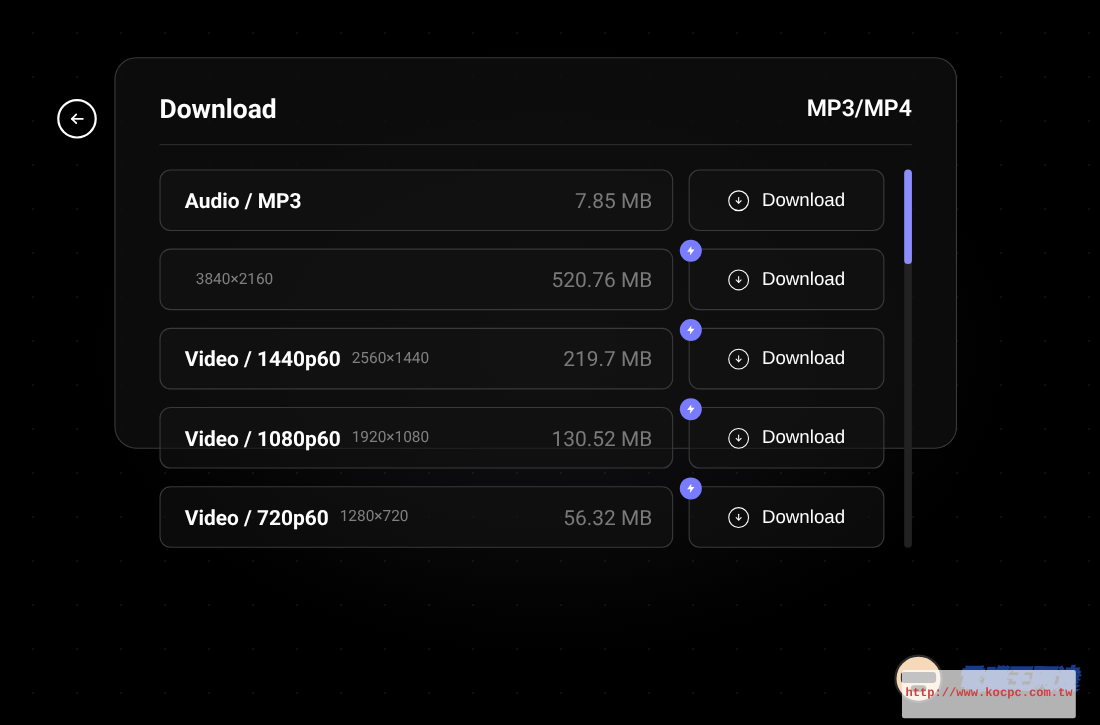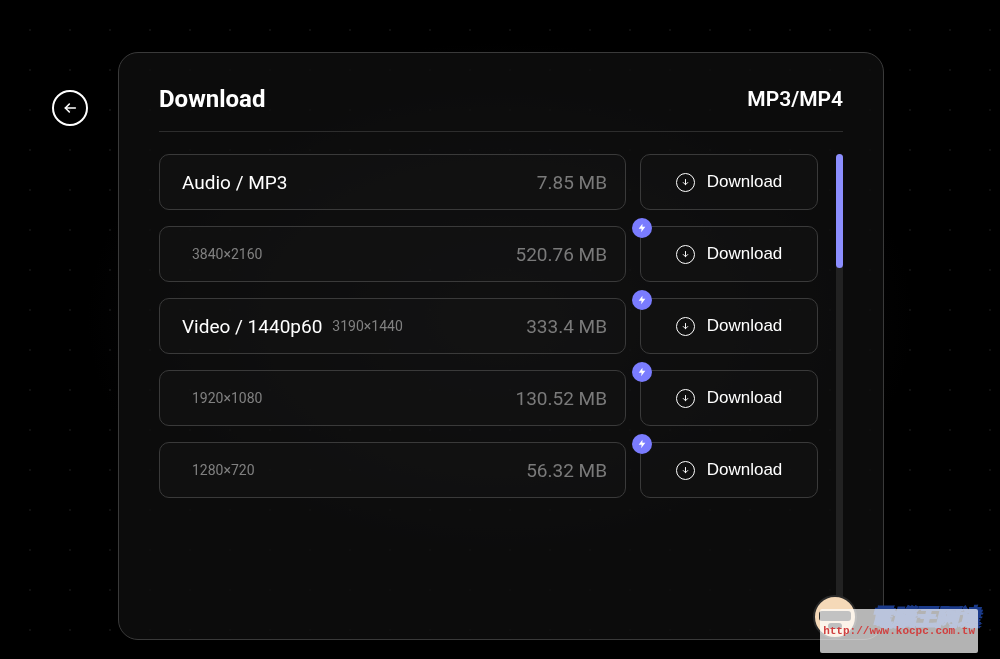--- a/index.html
+++ b/index.html
@@ -29,23 +29,23 @@
     background: transparent;
     color: #fff;
     display: flex;
     align-items: center;
     justify-content: center;
     cursor: pointer;
   }
   .panel {
     position: absolute;
     top: 52px;
-    left: 118px;
+    left: 104px;
     width: 766px;
-    height: 588px;
+    height: 356px;
     border: 1px solid #3a3a3a;
     border-radius: 20px;
     background: rgba(15,15,15,0.78);
     padding: 32px 40px 28px 40px;
     display: flex;
     flex-direction: column;
   }
   .panel-header {
     display: flex;
     justify-content: space-between;
@@ -83,21 +83,21 @@
     border-radius: 10px;
     background: rgba(20,20,20,0.55);
     height: 56px;
     display: flex;
     align-items: center;
     padding: 0 18px 0 22px;
     color: #fff;
   }
   .info-box .label {
     font-size: 19px;
-    font-weight: 400;
+    font-weight: 700;
     white-space: nowrap;
   }
   .info-box .res {
     font-size: 14px;
     color: #808080;
     margin-left: 10px;
     font-weight: 400;
   }
   .info-box .size {
     margin-left: auto;
@@ -269,60 +269,62 @@
                 <line x1="12" y1="4" x2="12" y2="18"></line>
                 <polyline points="6 12 12 18 18 12"></polyline>
               </svg>
             </span>
             <span>Download</span>
           </button>
         </div>
         <div class="row">
           <div class="info-box">
             <span class="label">Video / 1440p60</span>
-            <span class="res">3190×1440</span>
-            <span class="size">333.4 MB</span>
+            <span class="res">2560×1440</span>
+            <span class="size">219.7 MB</span>
           </div>
           <button class="dl-btn">
             <span class="badge">
               <svg width="10" height="10" viewBox="0 0 24 24" fill="#fff">
                 <path d="M13 2 L4 14 L11 14 L10 22 L20 9 L13 9 Z"></path>
               </svg>
             </span>
             <span class="dl-icon">
               <svg width="9" height="9" viewBox="0 0 24 24" fill="none" stroke="#fff" stroke-width="2.6" stroke-linecap="round" stroke-linejoin="round">
                 <line x1="12" y1="4" x2="12" y2="18"></line>
                 <polyline points="6 12 12 18 18 12"></polyline>
               </svg>
             </span>
             <span>Download</span>
           </button>
         </div>
         <div class="row">
           <div class="info-box">
+            <span class="label">Video / 1080p60</span>
             <span class="res">1920×1080</span>
             <span class="size">130.52 MB</span>
           </div>
           <button class="dl-btn">
             <span class="badge">
               <svg width="10" height="10" viewBox="0 0 24 24" fill="#fff">
                 <path d="M13 2 L4 14 L11 14 L10 22 L20 9 L13 9 Z"></path>
               </svg>
             </span>
             <span class="dl-icon">
               <svg width="9" height="9" viewBox="0 0 24 24" fill="none" stroke="#fff" stroke-width="2.6" stroke-linecap="round" stroke-linejoin="round">
                 <line x1="12" y1="4" x2="12" y2="18"></line>
                 <polyline points="6 12 12 18 18 12"></polyline>
               </svg>
             </span>
             <span>Download</span>
           </button>
         </div>
         <div class="row">
           <div class="info-box">
+            <span class="label">Video / 720p60</span>
             <span class="res">1280×720</span>
             <span class="size">56.32 MB</span>
           </div>
           <button class="dl-btn">
             <span class="badge">
               <svg width="10" height="10" viewBox="0 0 24 24" fill="#fff">
                 <path d="M13 2 L4 14 L11 14 L10 22 L20 9 L13 9 Z"></path>
               </svg>
             </span>
             <span class="dl-icon">

